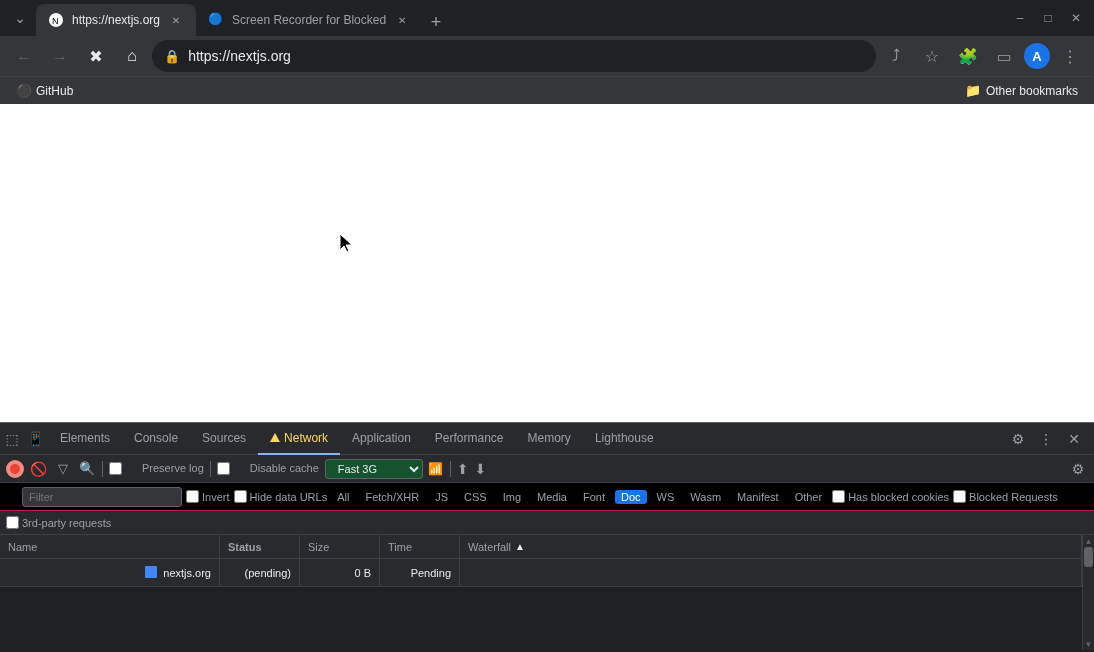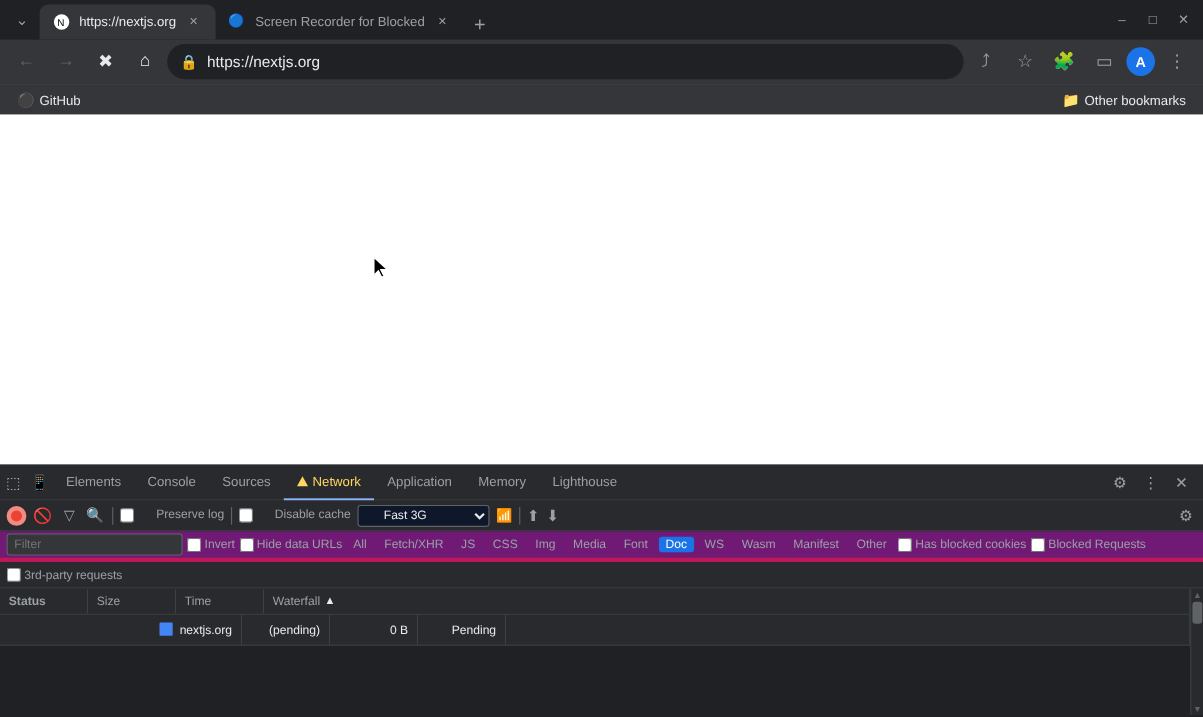--- a/index.html
+++ b/index.html
@@ -349,26 +349,26 @@
       color: #9aa0a6;
       font-size: 11px;
       cursor: pointer;
       white-space: nowrap;
     }
     .checkbox-label input[type="checkbox"] {
       accent-color: #8ab4f8;
       cursor: pointer;
     }
     .throttle-select {
-      background: #0f172a;
+      background: #14532d;
       border: 1px solid #5f6368;
       border-radius: 3px;
       color: #e8eaed;
       font-size: 11px;
-      padding: 1px 19px;
+      padding: 1px 8px;
       cursor: pointer;
       height: 20px;
     }
     .wifi-icon {
       color: #9aa0a6;
       font-size: 12px;
     }
     .import-btn {
       color: #9aa0a6;
       font-size: 14px;
@@ -386,27 +386,27 @@
       display: flex;
       align-items: center;
       justify-content: center;
       color: #9aa0a6;
       font-size: 14px;
       cursor: pointer;
     }
 
     
     .filter-bar {
-      background: #701a75;
+      background: #000000;
       display: flex;
       align-items: center;
       height: 28px;
-      padding: 0 6px;
-      gap: 4px;
-      border-bottom: 4px solid #be185d;
+      padding: 0 22px;
+      gap: 4px;
+      border-bottom: 1px solid #be185d;
       flex-wrap: wrap;
     }
     .filter-input-wrap {
       display: flex;
       align-items: center;
       background: #35363a;
       border: 1px solid #5f6368;
       border-radius: 3px;
       height: 20px;
       padding: 0 6px;
@@ -679,20 +679,21 @@
     <div class="devtools-cursor-icon">⬚</div>
     <div class="devtools-device-icon">📱</div>
     <div class="devtools-tab-btn">Elements</div>
     <div class="devtools-tab-btn">Console</div>
     <div class="devtools-tab-btn">Sources</div>
     <div class="devtools-tab-btn active warning">
       <span style="display:inline-block;width:0;height:0;border-left:5px solid transparent;border-right:5px solid transparent;border-bottom:9px solid #fdd663;position:relative;margin-right:4px;vertical-align:middle;"></span>
       <span>Network</span>
     </div>
     <div class="devtools-tab-btn">Application</div>
+    <div class="devtools-tab-btn">Performance</div>
     <div class="devtools-tab-btn">Memory</div>
     <div class="devtools-tab-btn">Lighthouse</div>
     <div class="devtools-right-icons">
       <div class="dt-icon-btn">⚙</div>
       <div class="dt-icon-btn">⋮</div>
       <div class="dt-icon-btn">✕</div>
     </div>
   </div>
 
   <div class="network-toolbar">
@@ -762,20 +763,23 @@
     <label class="filter-tag">
       <input type="checkbox" style="">
       <span>3rd-party requests</span>
     </label>
   </div>
 
   <div class="table-content-area">
     <div class="table-main">
 
       <div class="table-header">
+        <div class="th-cell th-name">
+          <span>Name</span>
+        </div>
         <div class="th-cell th-status">
           <span>Status</span>
         </div>
         <div class="th-cell th-size">
           <span>Size</span>
         </div>
         <div class="th-cell th-time">
           <span>Time</span>
         </div>
         <div class="th-cell th-waterfall">

